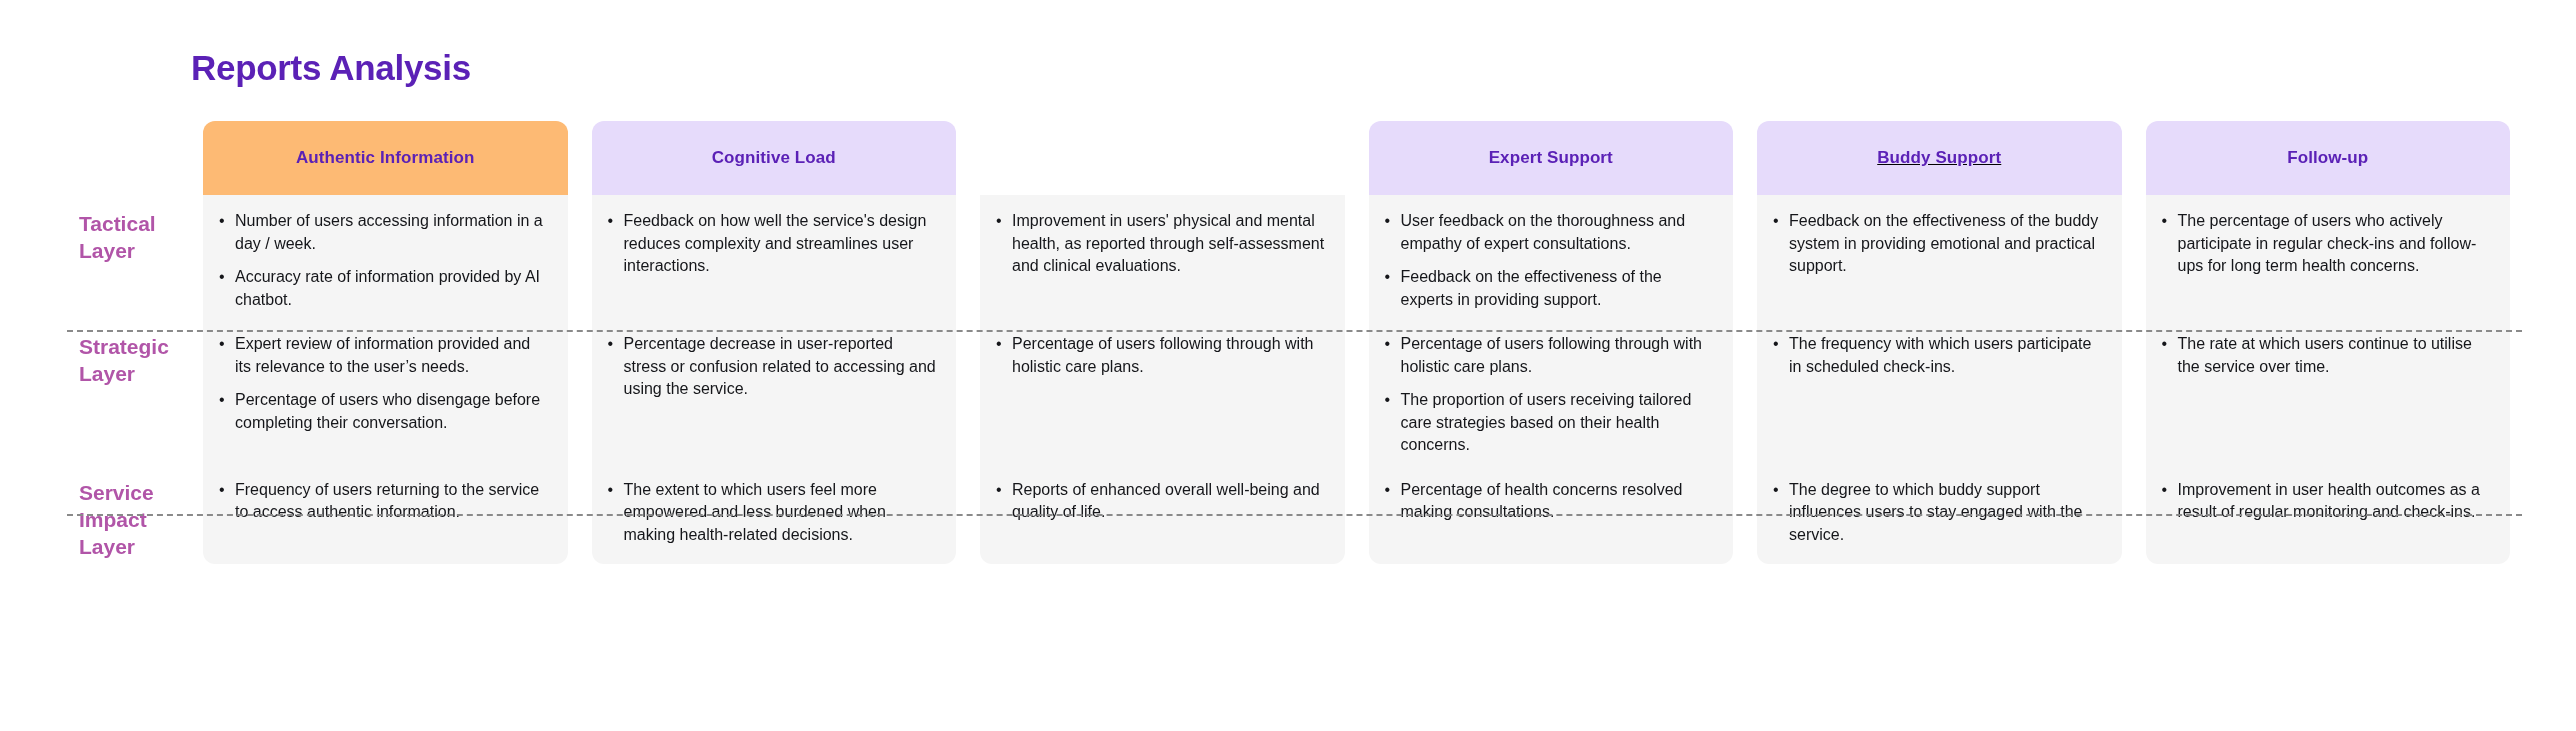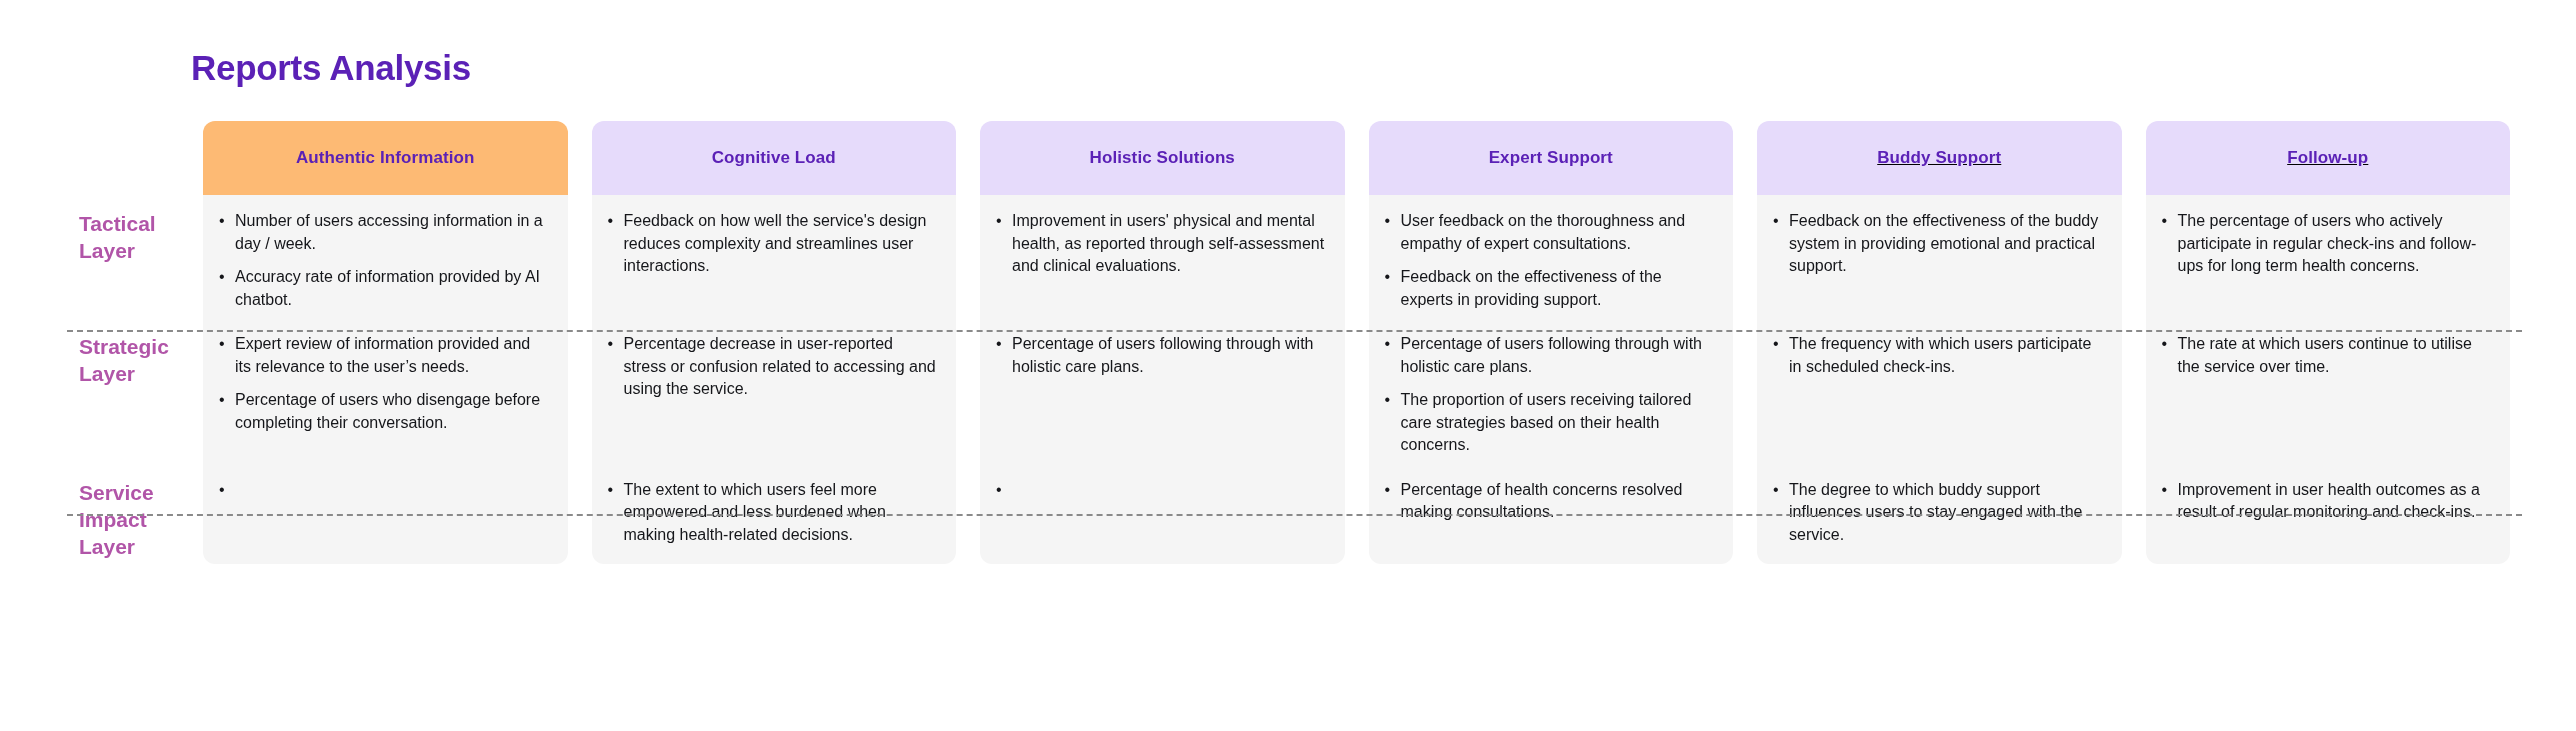--- a/index.html
+++ b/index.html
@@ -147,36 +147,31 @@
       <div class="col-head-wrap" style="grid-column: 2;">
         <div class="col-head" style="background: #fdba74;">
           <div class="col-head-label" style="color: rgb(91, 33, 182);">Authentic Information</div>
         </div>
       </div>
       <div class="col-head-wrap" style="grid-column: 3;">
         <div class="col-head" style="background: rgb(230, 219, 251);">
           <div class="col-head-label" style="color: rgb(91, 33, 182);">Cognitive Load</div>
         </div>
       </div>
-      <div class="col-head-wrap" style="grid-column: 4;">
-        <div class="col-head" style="background: rgb(230, 219, 251);">
-          <div class="col-head-label" style="color: rgb(91, 33, 182);">Holistic Solutions</div>
-        </div>
-      </div>
       <div class="col-head-wrap" style="grid-column: 5;">
         <div class="col-head" style="background: rgb(230, 219, 251);">
           <div class="col-head-label" style="color: rgb(91, 33, 182);">Expert Support</div>
         </div>
       </div>
       <div class="col-head-wrap" style="grid-column: 6;">
         <div class="col-head" style="background: rgb(230, 219, 251); text-decoration: underline;">
           <div class="col-head-label" style="color: rgb(91, 33, 182);">Buddy Support</div>
         </div>
       </div>
-      <div class="col-head-wrap" style="grid-column: 7; text-decoration: underline;">
+      <div class="col-head-wrap" style="grid-column: 7;">
         <div class="col-head" style="background: rgb(230, 219, 251);">
           <div class="col-head-label" style="color: rgb(91, 33, 182);">Follow-up</div>
         </div>
       </div>
       <div class="row-label" style="grid-row: 2; color: rgb(177, 85, 168);">Tactical<br>Layer</div>
       <div class="cell-wrap" style="grid-area: 2 / 2;">
         <div class="cell" style="background: rgb(245, 245, 245);">
           <ul class="bullets">
             <li style="color: rgb(21, 22, 26);"><span class="bullet-dot">•</span><span>Number of users accessing information in a day / week.</span></li>
             <li style="color: rgb(21, 22, 26);"><span class="bullet-dot">•</span><span>Accuracy rate of information provided by AI chatbot.</span></li>
@@ -261,35 +256,35 @@
         <div class="cell" style="background: rgb(245, 245, 245);">
           <ul class="bullets">
             <li style="color: rgb(21, 22, 26);"><span class="bullet-dot">•</span><span>The rate at which users continue to utilise the service over time.</span></li>
           </ul>
         </div>
       </div>
       <div class="row-label" style="grid-row: 4; color: rgb(177, 85, 168);">Service<br>Impact<br>Layer</div>
       <div class="cell-wrap" style="grid-area: 4 / 2;">
         <div class="cell last-row" style="background: rgb(245, 245, 245);">
           <ul class="bullets">
-            <li style="color: rgb(21, 22, 26);"><span class="bullet-dot">•</span></li>
+            <li style="color: rgb(21, 22, 26);"><span class="bullet-dot">•</span><span>Frequency of users returning to the service to access authentic information.</span></li>
           </ul>
         </div>
       </div>
       <div class="cell-wrap" style="grid-area: 4 / 3;">
         <div class="cell last-row" style="background: rgb(245, 245, 245);">
           <ul class="bullets">
             <li style="color: rgb(21, 22, 26);"><span class="bullet-dot">•</span><span>The extent to which users feel more empowered and less burdened when making health-related decisions.</span></li>
           </ul>
         </div>
       </div>
       <div class="cell-wrap" style="grid-area: 4 / 4;">
         <div class="cell last-row" style="background: rgb(245, 245, 245);">
           <ul class="bullets">
-            <li style="color: rgb(21, 22, 26);"><span class="bullet-dot">•</span></li>
+            <li style="color: rgb(21, 22, 26);"><span class="bullet-dot">•</span><span>Reports of enhanced overall well-being and quality of life.</span></li>
           </ul>
         </div>
       </div>
       <div class="cell-wrap" style="grid-area: 4 / 5;">
         <div class="cell last-row" style="background: rgb(245, 245, 245);">
           <ul class="bullets">
             <li style="color: rgb(21, 22, 26);"><span class="bullet-dot">•</span><span>Percentage of health concerns resolved making consultations.</span></li>
           </ul>
         </div>
       </div>

